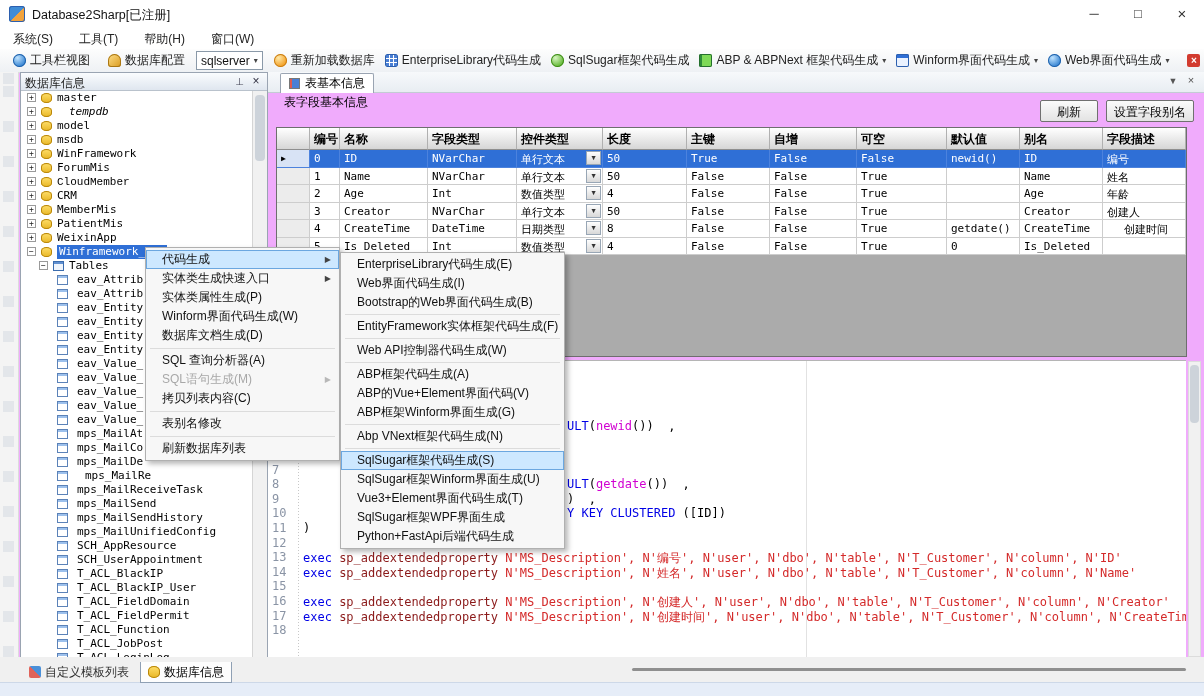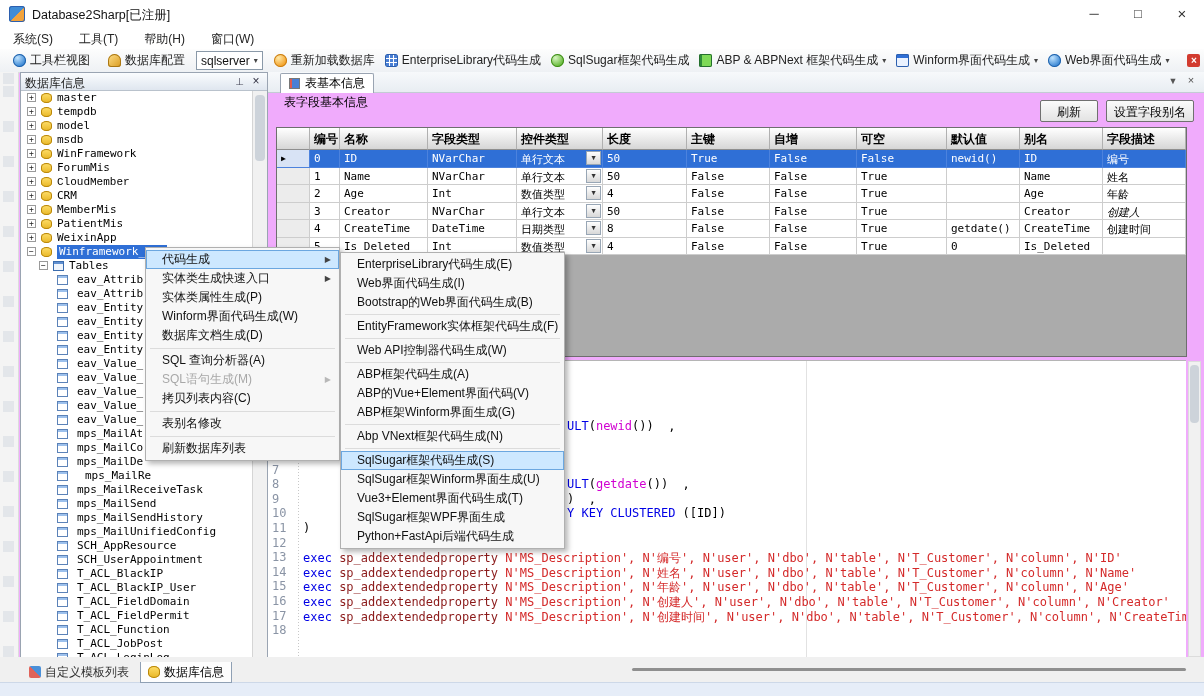--- a/index.html
+++ b/index.html
@@ -198,21 +198,21 @@
     </div>
     <div id="tree">
         <div class="tree-row">
           <span class="exp" style="left: 6px;">+</span>
           <span class="tr-ico ico-db" style="left: 20px;"></span>
           <span class="tr-label" style="left: 36px;">master</span>
         </div>
         <div class="tree-row">
           <span class="exp" style="left: 6px;">+</span>
           <span class="tr-ico ico-db" style="left: 20px;"></span>
-          <span class="tr-label" style="left: 36px;">tempdb</span>
+          <span class="tr-label" style="left: 48px; font-style: italic;">tempdb</span>
         </div>
         <div class="tree-row">
           <span class="exp" style="left: 6px;">+</span>
           <span class="tr-ico ico-db" style="left: 20px;"></span>
           <span class="tr-label" style="left: 36px;">model</span>
         </div>
         <div class="tree-row">
           <span class="exp" style="left: 6px;">+</span>
           <span class="tr-ico ico-db" style="left: 20px;"></span>
           <span class="tr-label" style="left: 36px;">msdb</span>
@@ -448,33 +448,33 @@
       <div class="gc" style="left: 33px; top: 74.5px; width: 30px;">3</div>
       <div class="gc" style="left: 63px; top: 74.5px; width: 88px;">Creator</div>
       <div class="gc" style="left: 151px; top: 74.5px; width: 89px;">NVarChar</div>
       <div class="gc" style="left: 240px; top: 74.5px; width: 86px;">单行文本<span class="cellcombo">▼</span></div>
       <div class="gc" style="left: 326px; top: 74.5px; width: 84px;">50</div>
       <div class="gc" style="left: 410px; top: 74.5px; width: 83px;">False</div>
       <div class="gc" style="left: 493px; top: 74.5px; width: 87px;">False</div>
       <div class="gc" style="left: 580px; top: 74.5px; width: 90px;">True</div>
       <div class="gc" style="left: 670px; top: 74.5px; width: 73px;"></div>
       <div class="gc" style="left: 743px; top: 74.5px; width: 83px;">Creator</div>
-      <div class="gc" style="left: 826px; top: 74.5px; width: 83px; font-style: italic;">创建人</div>
+      <div class="gc" style="left: 826px; top: 74.5px; width: 83px;">创建人</div>
       <div class="gc rowsel-cell" style="left: 0px; top: 92px; width: 33px; font-size: 8px; padding-top: 4px;"></div>
       <div class="gc" style="left: 33px; top: 92px; width: 30px;">4</div>
       <div class="gc" style="left: 63px; top: 92px; width: 88px;">CreateTime</div>
       <div class="gc" style="left: 151px; top: 92px; width: 89px;">DateTime</div>
       <div class="gc" style="left: 240px; top: 92px; width: 86px;">日期类型<span class="cellcombo">▼</span></div>
       <div class="gc" style="left: 326px; top: 92px; width: 84px;">8</div>
       <div class="gc" style="left: 410px; top: 92px; width: 83px;">False</div>
       <div class="gc" style="left: 493px; top: 92px; width: 87px;">False</div>
       <div class="gc" style="left: 580px; top: 92px; width: 90px;">True</div>
       <div class="gc" style="left: 670px; top: 92px; width: 73px;">getdate()</div>
       <div class="gc" style="left: 743px; top: 92px; width: 83px;">CreateTime</div>
-      <div class="gc" style="left: 826px; top: 92px; width: 83px;">创建时间</div>
+      <div class="gc" style="left: 826px; top: 92px; width: 83px; text-align: center;">创建时间</div>
       <div class="gc rowsel-cell" style="left: 0px; top: 109.5px; width: 33px; font-size: 8px; padding-top: 4px;"></div>
       <div class="gc" style="left: 33px; top: 109.5px; width: 30px;">5</div>
       <div class="gc" style="left: 63px; top: 109.5px; width: 88px;">Is_Deleted</div>
       <div class="gc" style="left: 151px; top: 109.5px; width: 89px;">Int</div>
       <div class="gc" style="left: 240px; top: 109.5px; width: 86px;">数值类型<span class="cellcombo">▼</span></div>
       <div class="gc" style="left: 326px; top: 109.5px; width: 84px;">4</div>
       <div class="gc" style="left: 410px; top: 109.5px; width: 83px;">False</div>
       <div class="gc" style="left: 493px; top: 109.5px; width: 87px;">False</div>
       <div class="gc" style="left: 580px; top: 109.5px; width: 90px;">True</div>
       <div class="gc" style="left: 670px; top: 109.5px; width: 73px;">0</div>
@@ -504,21 +504,20 @@
       <div class="sql-num" style="top: 233px;">16</div>
       <div class="sql-num" style="top: 247.6px;">17</div>
       <div class="sql-num" style="top: 262.2px;">18</div>
       <div class="sql-line" style="top: 57.8px; left: 299px;"><span class="c-kw">ULT</span><span class="c-pl">(</span><span class="c-fn">newid</span><span class="c-pl">())  ,</span></div>
       <div class="sql-line" style="top: 116.2px; left: 299px;"><span class="c-kw">ULT</span><span class="c-pl">(</span><span class="c-fn">getdate</span><span class="c-pl">())  ,</span></div>
       <div class="sql-line" style="top: 130.8px; left: 299px;"><span class="c-pl">)  ,</span></div>
       <div class="sql-line" style="top: 145.4px; left: 299px;"><span class="c-kw">Y KEY CLUSTERED</span><span class="c-pl"> ([ID])</span></div>
       <div class="sql-line" style="top: 160px; left: 35px;"><span class="c-pl">)</span></div>
       <div class="sql-line" style="top: 189.2px; left: 35px;"><span class="c-kw">exec</span><span class="c-proc"> sp_addextendedproperty </span><span class="c-str">N'MS_Description', N'编号', N'user', N'dbo', N'table', N'T_Customer', N'column', N'ID'</span></div>
       <div class="sql-line" style="top: 203.8px; left: 35px;"><span class="c-kw">exec</span><span class="c-proc"> sp_addextendedproperty </span><span class="c-str">N'MS_Description', N'姓名', N'user', N'dbo', N'table', N'T_Customer', N'column', N'Name'</span></div>
-      <div class="sql-line" style="top: 218.4px; left: 35px;"><span class="c-kw">exec</span><span class="c-proc"> sp_addextendedproperty </span><span class="c-str">N'MS_Description', N'年龄', N'user', N'dbo', N'table', N'T_Customer', N'column', N'Age'</span></div>
       <div class="sql-line" style="top: 233px; left: 35px;"><span class="c-kw">exec</span><span class="c-proc"> sp_addextendedproperty </span><span class="c-str">N'MS_Description', N'创建人', N'user', N'dbo', N'table', N'T_Customer', N'column', N'Creator'</span></div>
       <div class="sql-line" style="top: 247.6px; left: 35px;"><span class="c-kw">exec</span><span class="c-proc"> sp_addextendedproperty </span><span class="c-str">N'MS_Description', N'创建时间', N'user', N'dbo', N'table', N'T_Customer', N'column', N'CreateTime'</span></div>
     </div>
   <div class="abs" id="sql-scroll">
       <div id="sql-thumb"></div>
     </div>
 
   <div class="abs" id="bottom-zone"></div>
   <div class="abs" id="hscroll-line"></div>
   <div class="abs" id="status-strip"></div>

